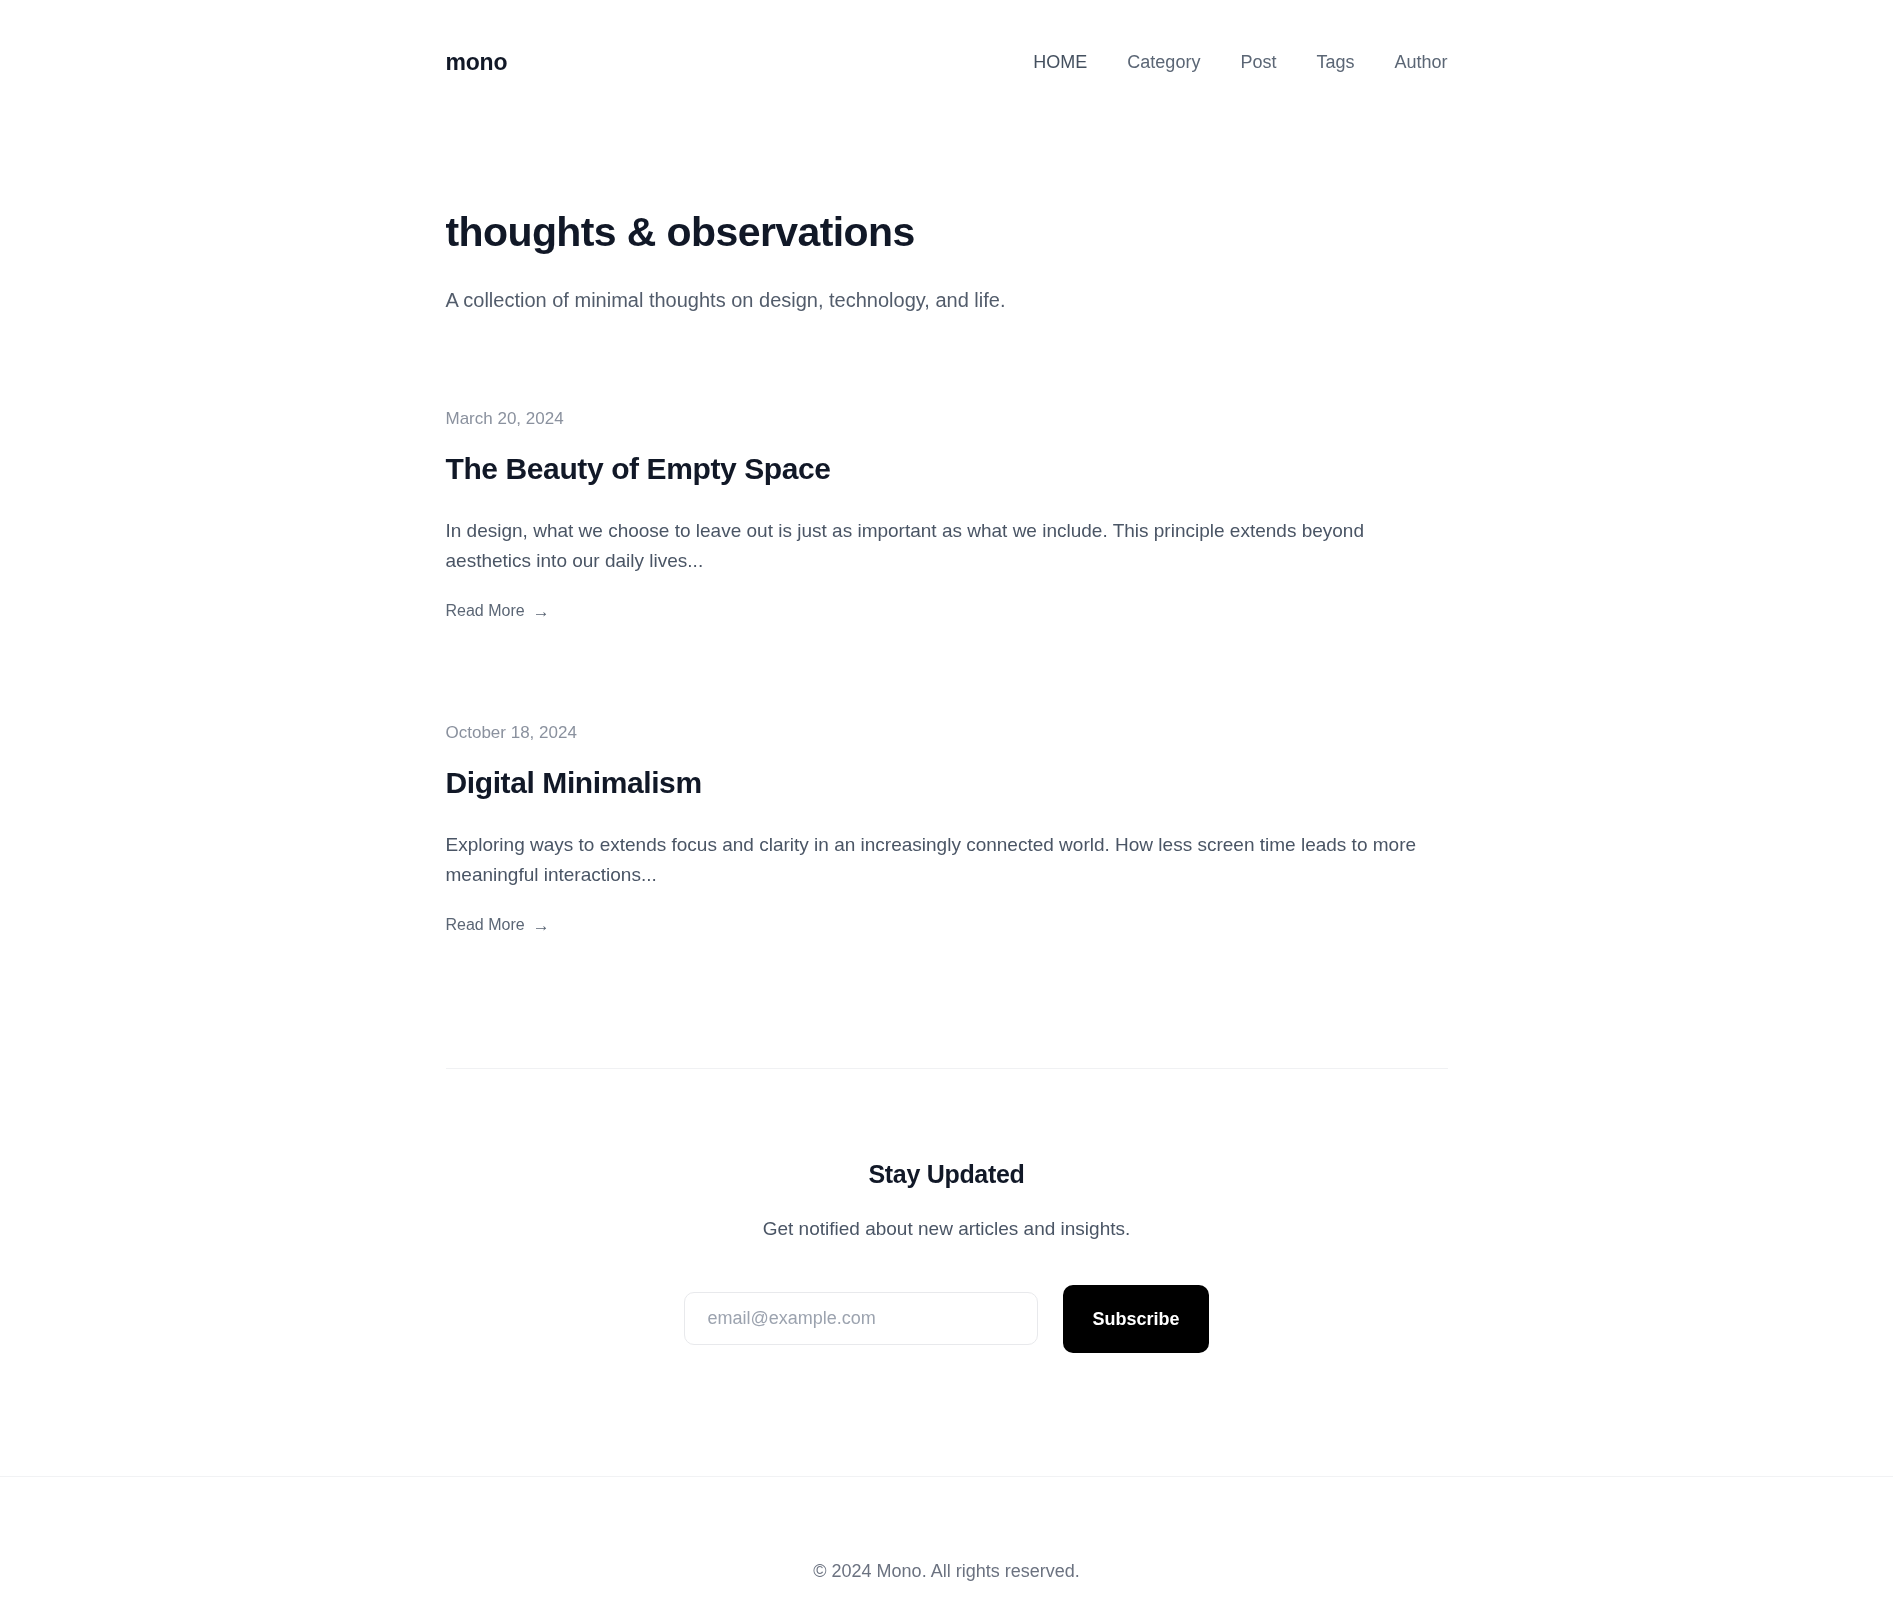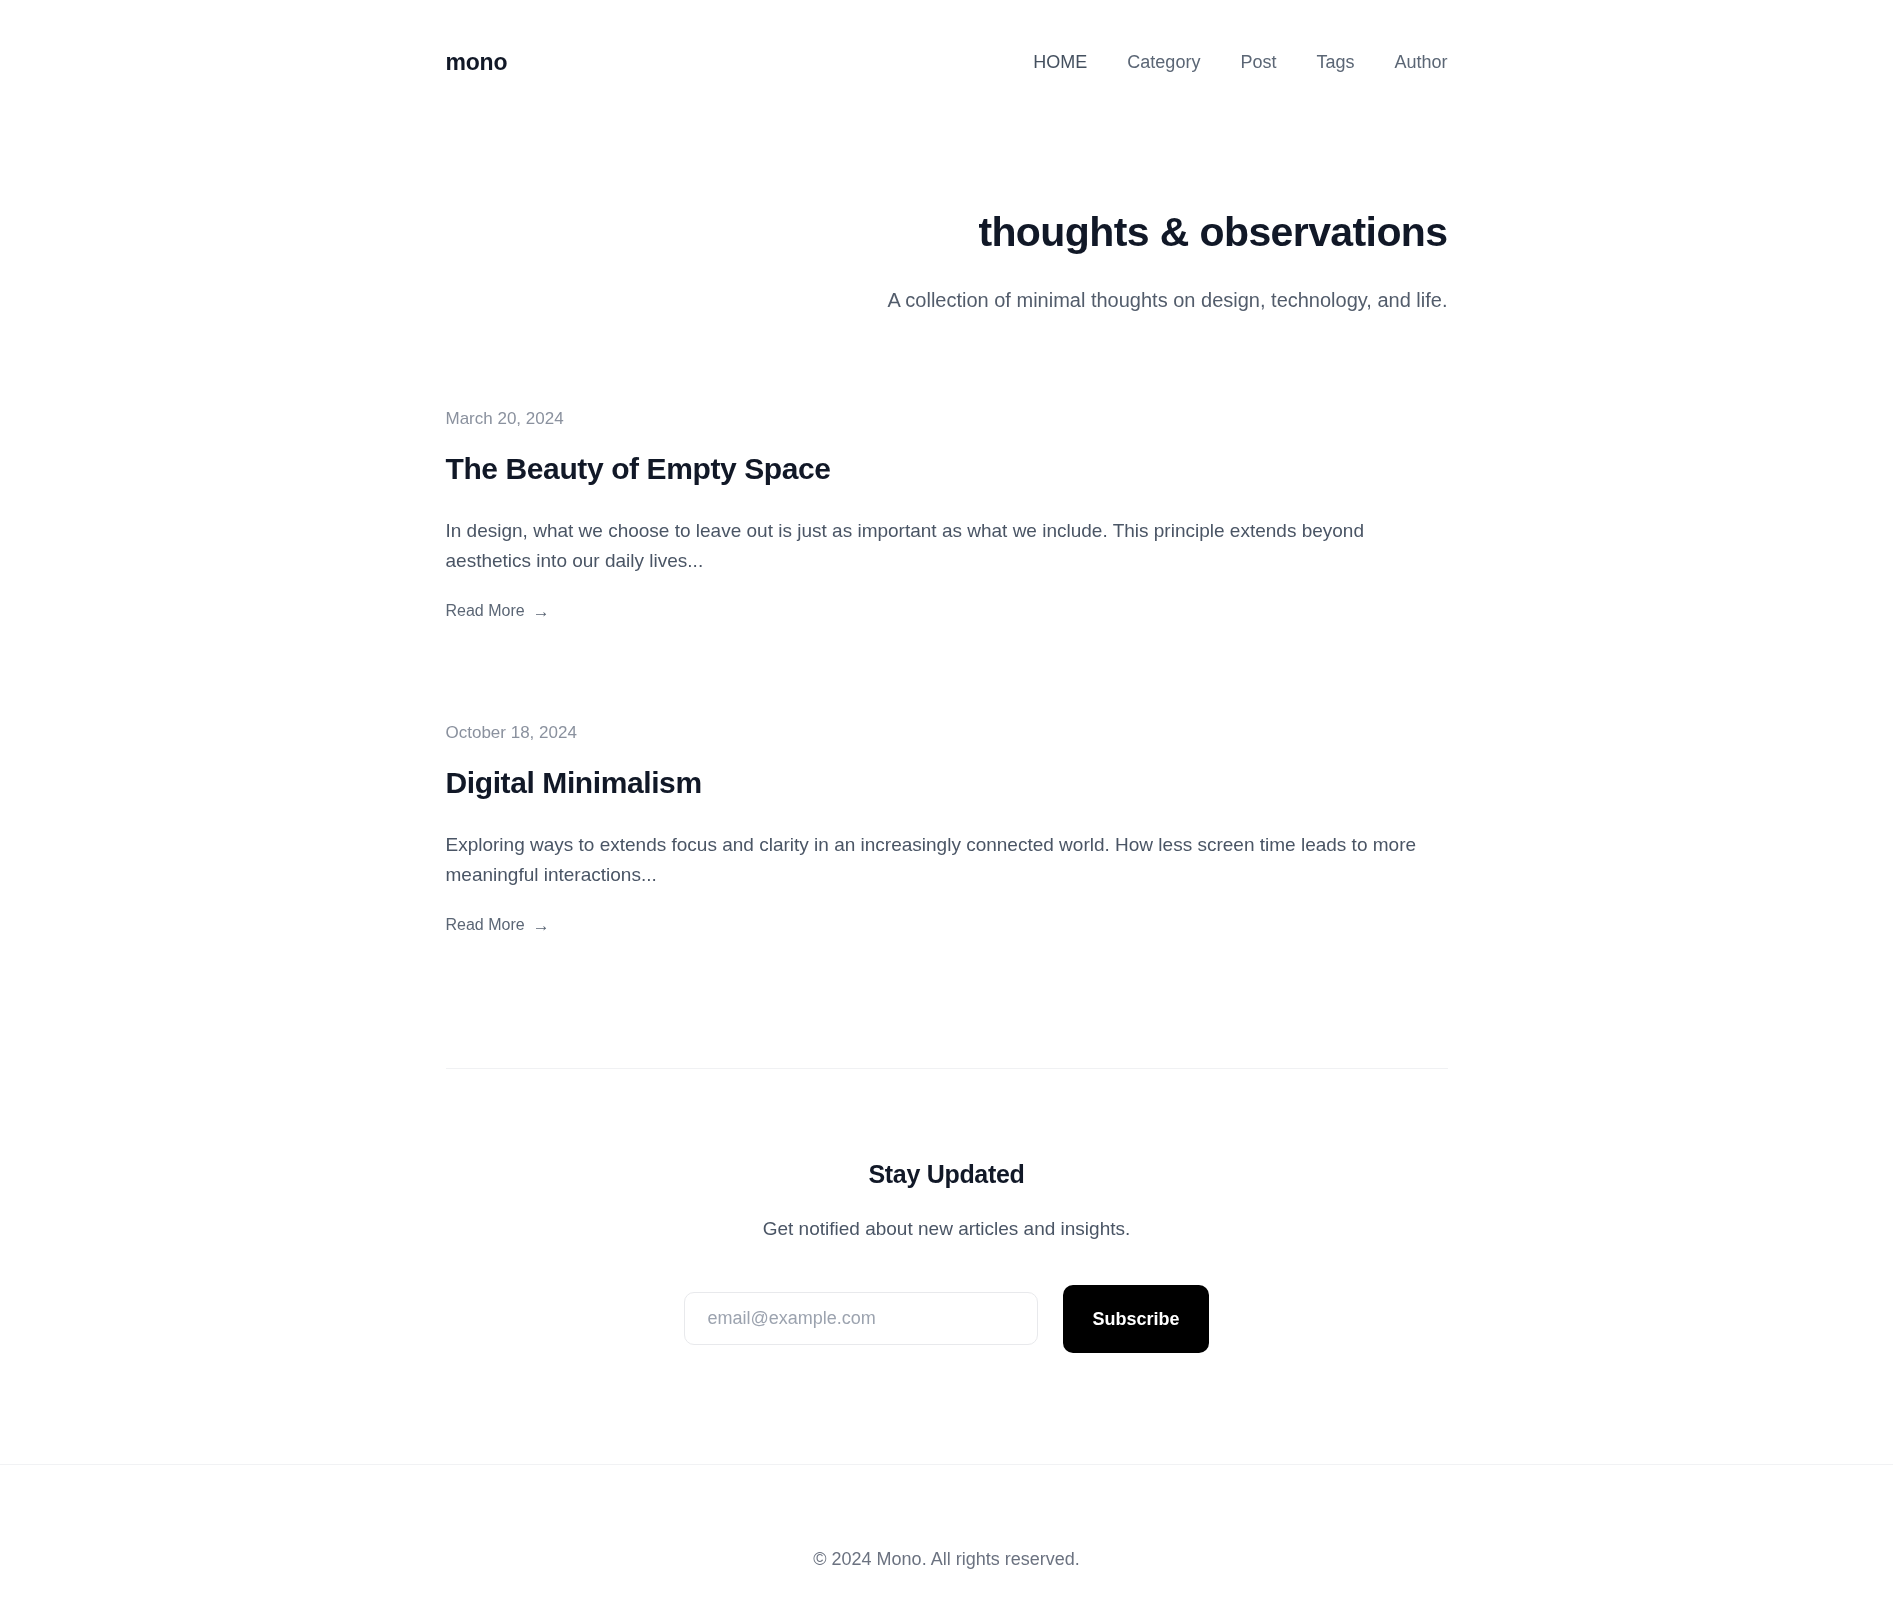--- a/index.html
+++ b/index.html
@@ -68,21 +68,21 @@
 
   .nav-link.is-active {
     color: #44505f;
   }
 
   
   .hero {
     width: 1002px;
     margin: 0 auto;
     padding: 124px 0 0 0;
-    text-align: right;
+    text-align: left;
   }
 
   .hero-title {
     margin: 0;
     font-size: 41px;
     font-weight: 700;
     letter-spacing: -0.6px;
     color: #111827;
     line-height: 1.2;
   }
@@ -178,21 +178,21 @@
   }
 
   .newsletter-subtitle {
     margin: 26px 0 0 0;
     font-size: 19px;
     color: #4a5565;
     line-height: 1.5;
   }
 
   .newsletter-form {
-    margin: 41px 0 4px 0;
+    margin: 41px 0 16px 0;
     display: flex;
     align-items: center;
     justify-content: center;
     gap: 25px;
   }
 
   .email-input {
     width: 354px;
     height: 53px;
     padding: 0 22px;

